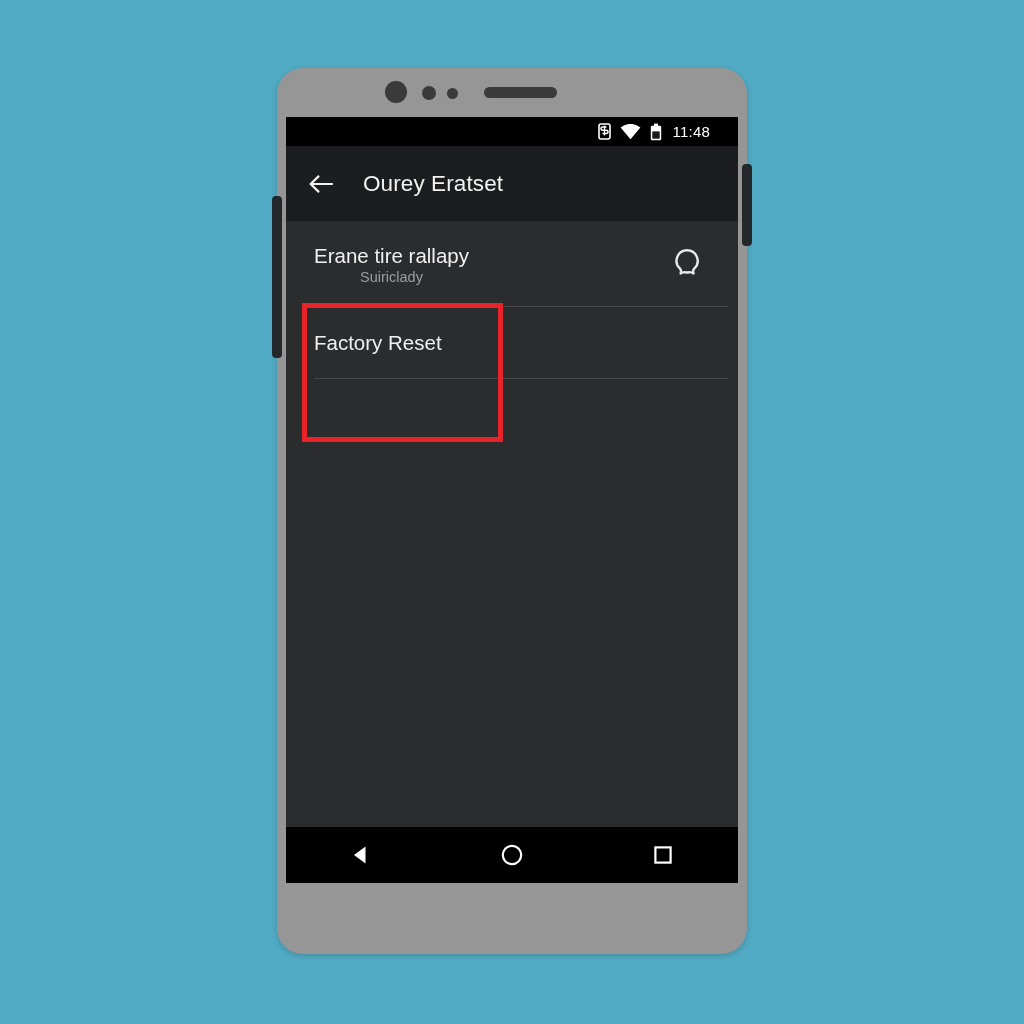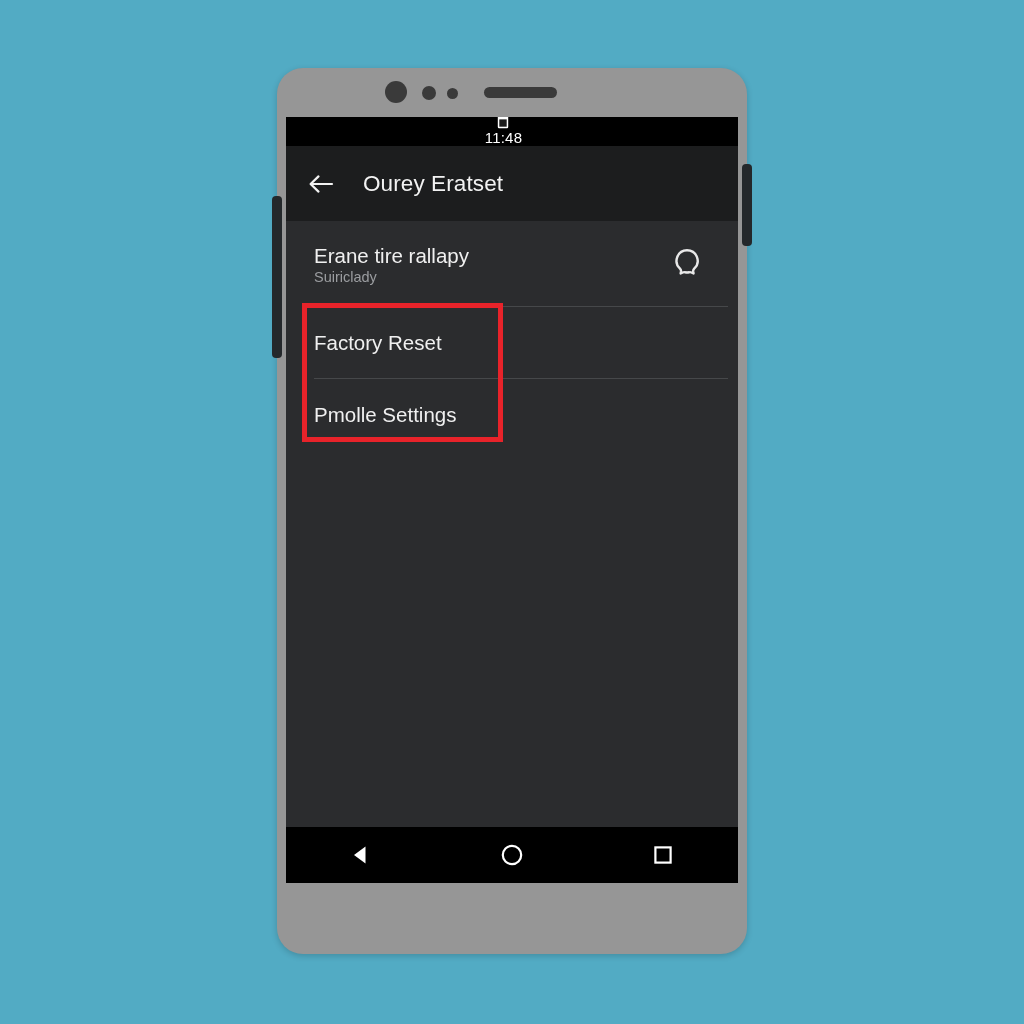--- a/index.html
+++ b/index.html
@@ -84,21 +84,20 @@
 
   
   #status-bar {
     height: 29px;
     background: #000000;
     display: flex;
     align-items: center;
     justify-content: flex-end;
     padding-right: 28px;
     box-sizing: border-box;
-    flex-direction: column;
   }
   .status-icon { display: inline-flex; align-items: center; margin-left: 9px; }
   #status-clock {
     color: #ffffff;
     font-size: 15px;
     margin-left: 11px;
     letter-spacing: 0.2px;
   }
 
   
@@ -129,20 +128,21 @@
   #settings-list {
     background: #2b2c2e;
   }
   .list-row {
     position: relative;
     padding: 0 28px;
     box-sizing: border-box;
     display: flex;
     align-items: center;
     justify-content: space-between;
+    text-align: center;
   }
   .list-row::after {
     content: "";
     position: absolute;
     left: 28px;
     right: 10px;
     bottom: 0;
     height: 1px;
     background: #46484a;
   }
@@ -263,25 +263,20 @@
           </svg>
         </div>
       </div>
 
       <div class="list-row" id="row-factory-reset">
         <div class="row-texts">
           <span class="row-title">Factory Reset</span>
         </div>
       </div>
 
-      <div class="list-row" id="row-profile-settings">
-        <div class="row-texts">
-          <span class="row-title">Pmolle Settings</span>
-        </div>
-      </div>
 
     </div>
 
     <div id="nav-bar">
       <div class="nav-btn">
         <svg width="26" height="26" viewBox="0 0 26 26">
           <path d="M17.5 4.5 L6 13 L17.5 21.5 Z" fill="#ffffff"></path>
         </svg>
       </div>
       <div class="nav-btn">

